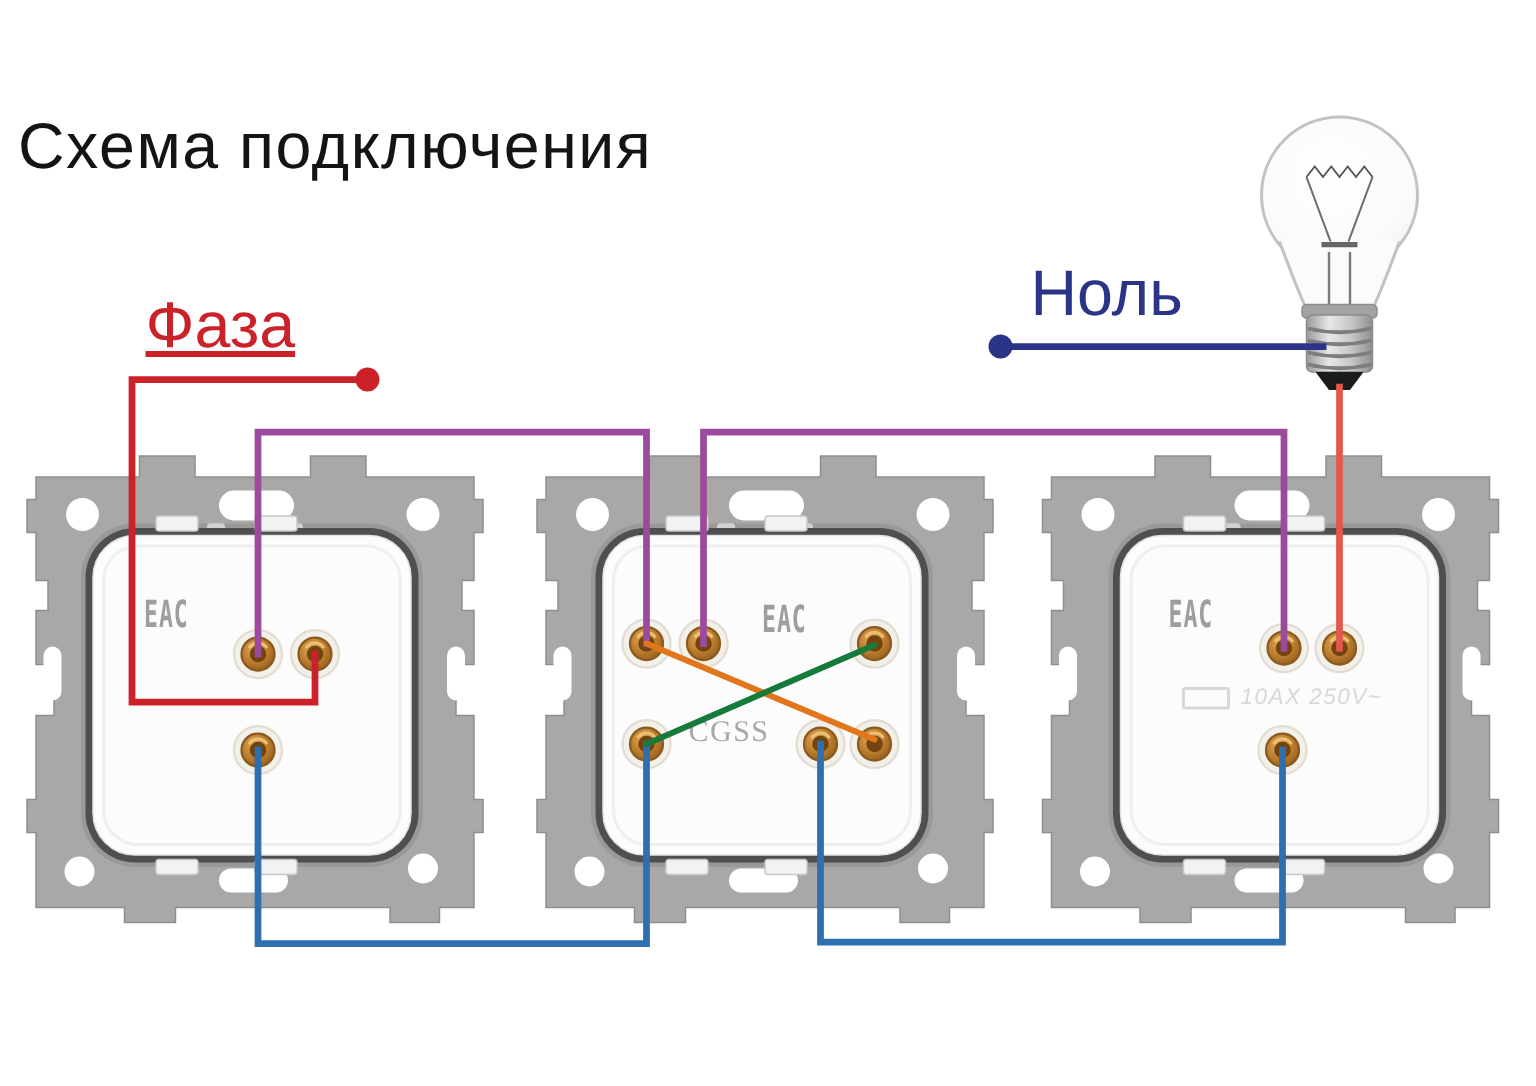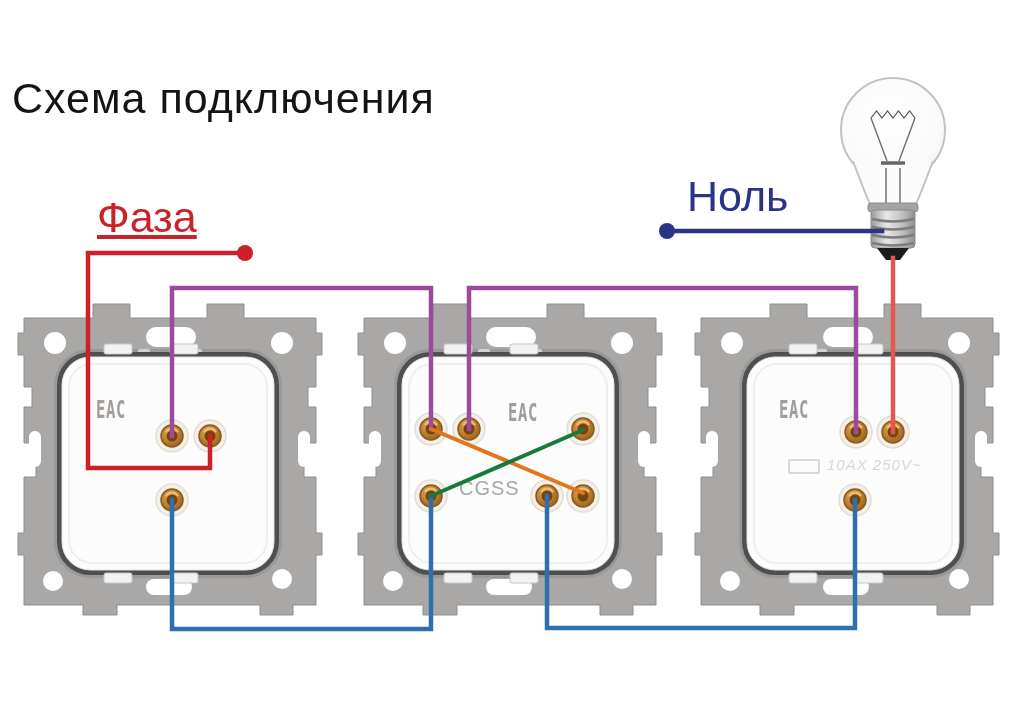--- a/index.html
+++ b/index.html
@@ -11,21 +11,21 @@
   .txt{position:absolute;z-index:2;white-space:nowrap;}
   .title{left:12px;top:70px;font-size:43px;line-height:57px;letter-spacing:1px;
          color:var(--title-black,#141414);}
   .phase-label{left:97px;top:193px;font-size:43px;color:var(--phase-red,#cb2128);text-decoration:underline;}
   .neutral-label{left:687px;top:172px;font-size:43px;color:var(--neutral-navy,#2b3487);}
   .eac{font-family:"DejaVu Sans Mono", monospace;font-weight:600;font-size:25px;
        color:#a09d9a;letter-spacing:1px;transform:scaleX(0.62);transform-origin:left top;}
   .eac-1{left:96px;top:395px;}
   .eac-2{left:508px;top:398px;}
   .eac-3{left:779px;top:395px;}
-  .brand{left:459px;top:477px;font-size:20px;letter-spacing:1px;color:#a8a8a8;}
+  .brand{left:459px;top:477px;font-size:20px;letter-spacing:1px;color:#a8a8a8;font-family:Liberation Serif, serif;}
   .rating{left:788px;top:456px;font-size:15px;letter-spacing:1px;color:#dbd7d3;font-style:italic;}
   .rating .mini-box{display:inline-block;width:28px;height:11px;border:2px solid #dbd7d3;
                     vertical-align:middle;margin-right:7px;border-radius:2px;}
   .w-phase{stroke:var(--phase-red,#cb2128);}
   .w-lamp{stroke:var(--lamp-red,#e0584e);}
   .w-neutral{stroke:var(--neutral-navy,#2b3487);}
   .w-purple{stroke:var(--jumper-purple,#9c4a9e);}
   .w-blue{stroke:var(--jumper-blue,#2e6fb0);}
   .w-green{stroke:var(--cross-green,#167a3a);}
   .w-orange{stroke:var(--cross-orange,#e2761c);}

